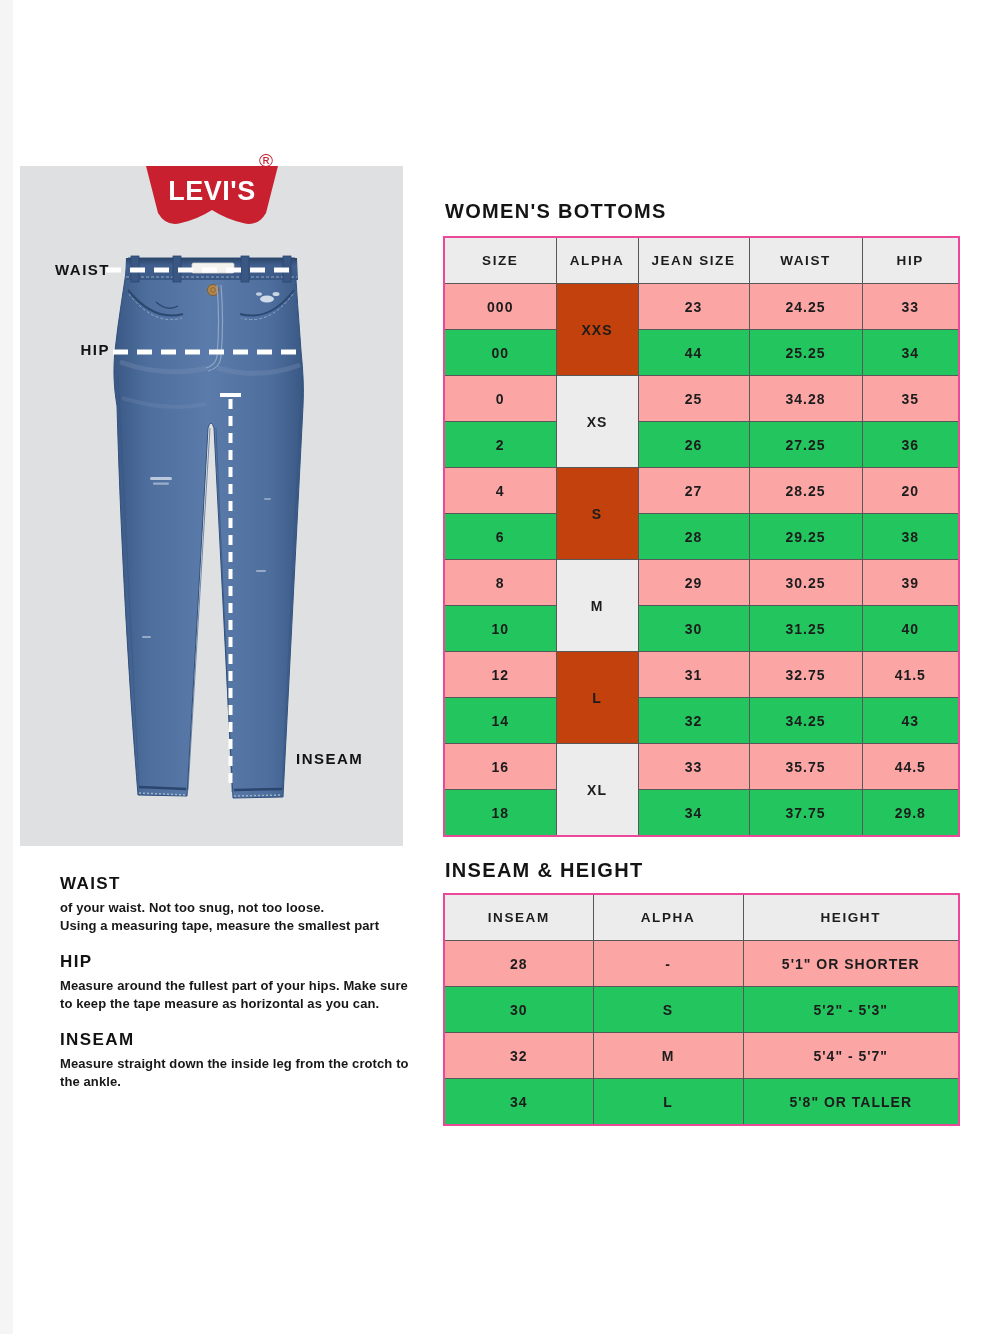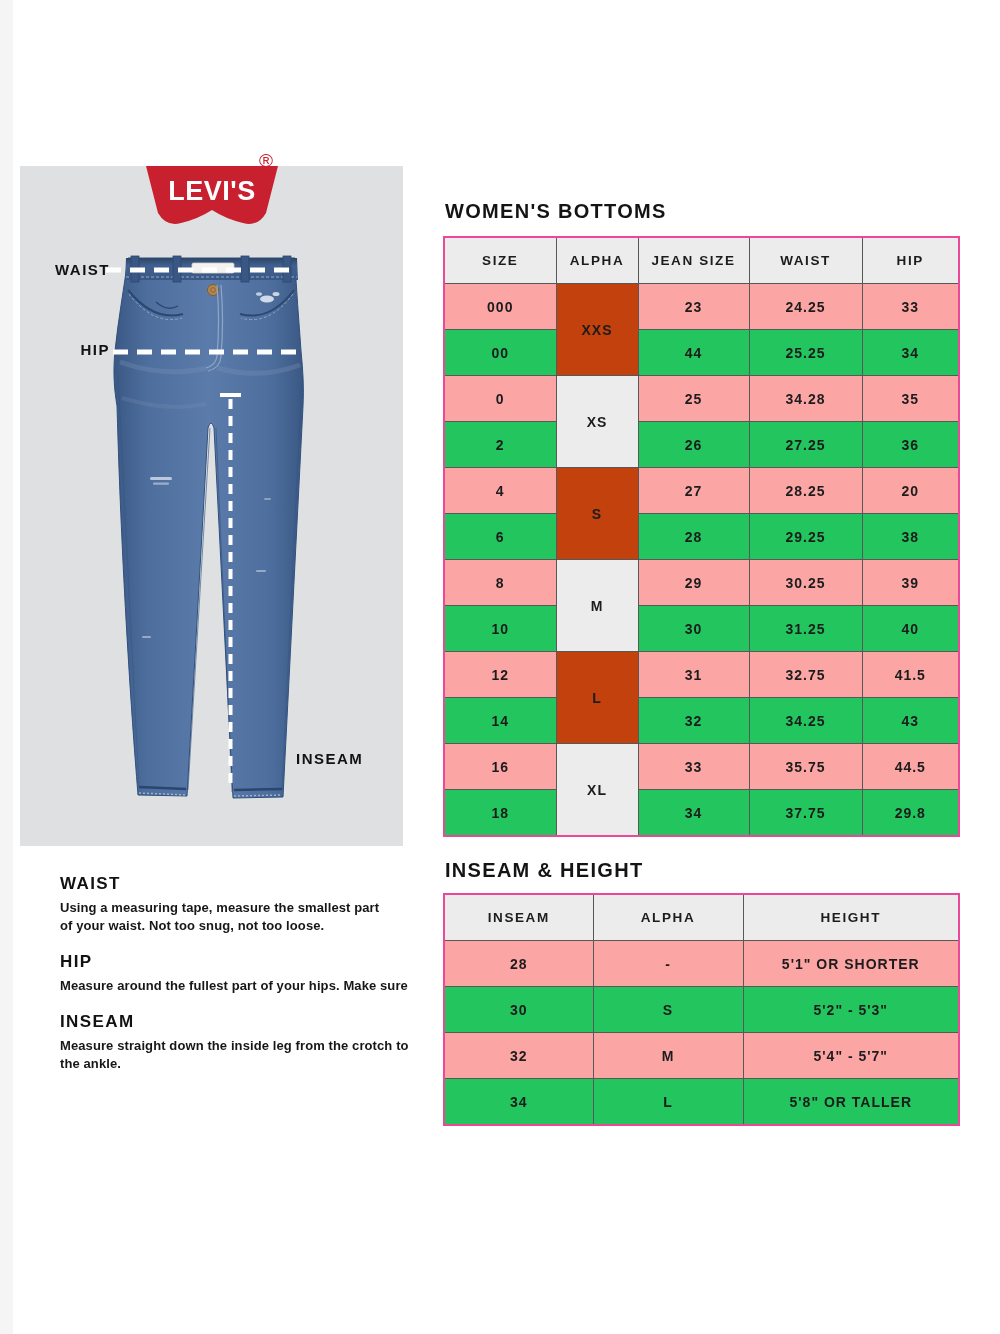--- a/index.html
+++ b/index.html
@@ -258,26 +258,27 @@
           <td>34</td>
           <td>L</td>
           <td>5'8" OR TALLER</td>
         </tr>
       </tbody>
   </table>
 
   <div class="guide">
     <div class="guide-block">
       <div class="guide-heading">WAIST</div>
+      <div class="guide-line">of your waist. Not too snug, not too loose.</div>
       <div class="guide-line">Using a measuring tape, measure the smallest part</div>
-      <div class="guide-line">of your waist. Not too snug, not too loose.</div>
     </div>
     <div class="guide-block">
       <div class="guide-heading">HIP</div>
       <div class="guide-line">Measure around the fullest part of your hips. Make sure</div>
+      <div class="guide-line">to keep the tape measure as horizontal as you can.</div>
     </div>
     <div class="guide-block">
       <div class="guide-heading">INSEAM</div>
       <div class="guide-line">Measure straight down the inside leg from the crotch to</div>
       <div class="guide-line">the ankle.</div>
     </div>
   </div>
 
 </div>
 

